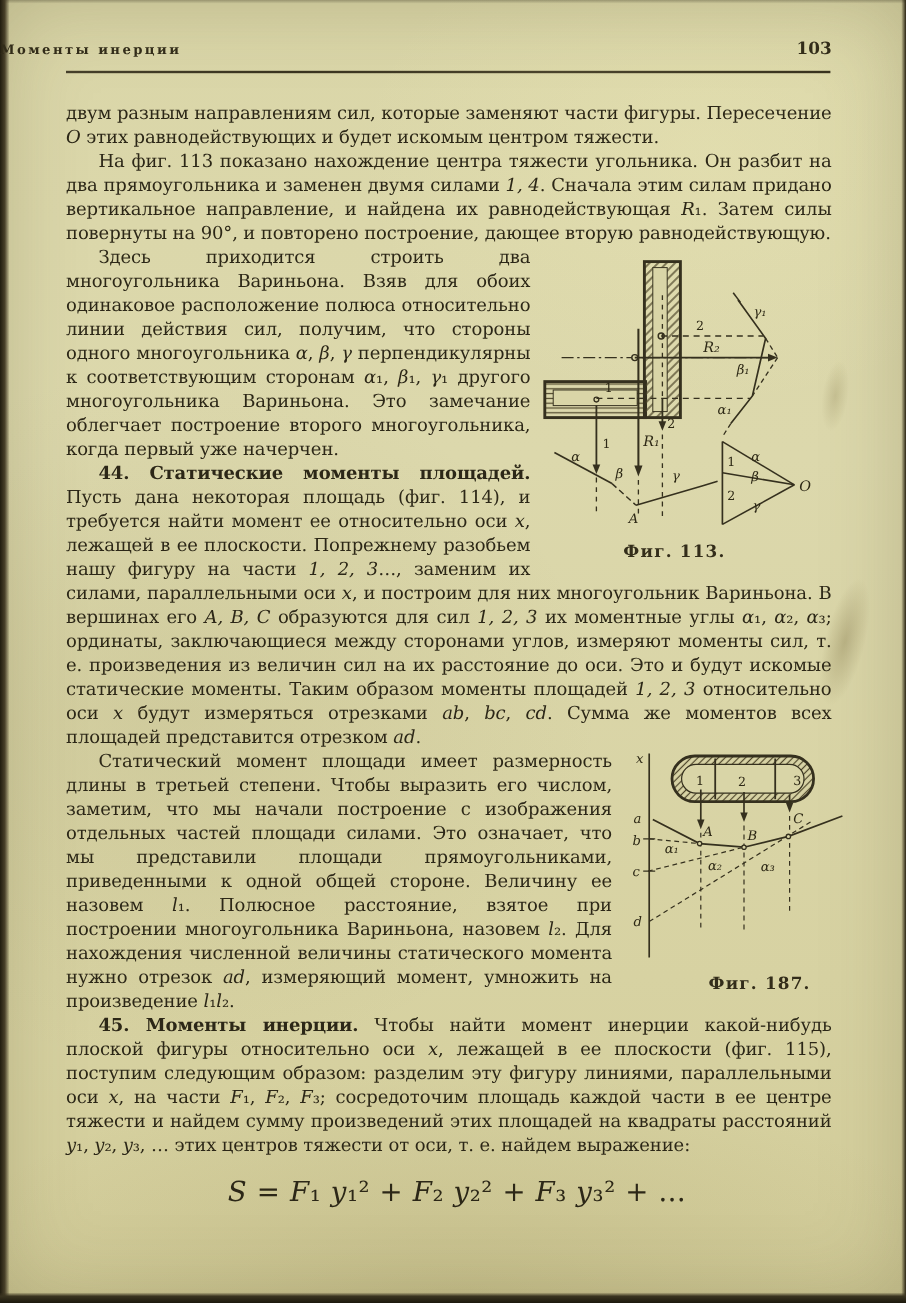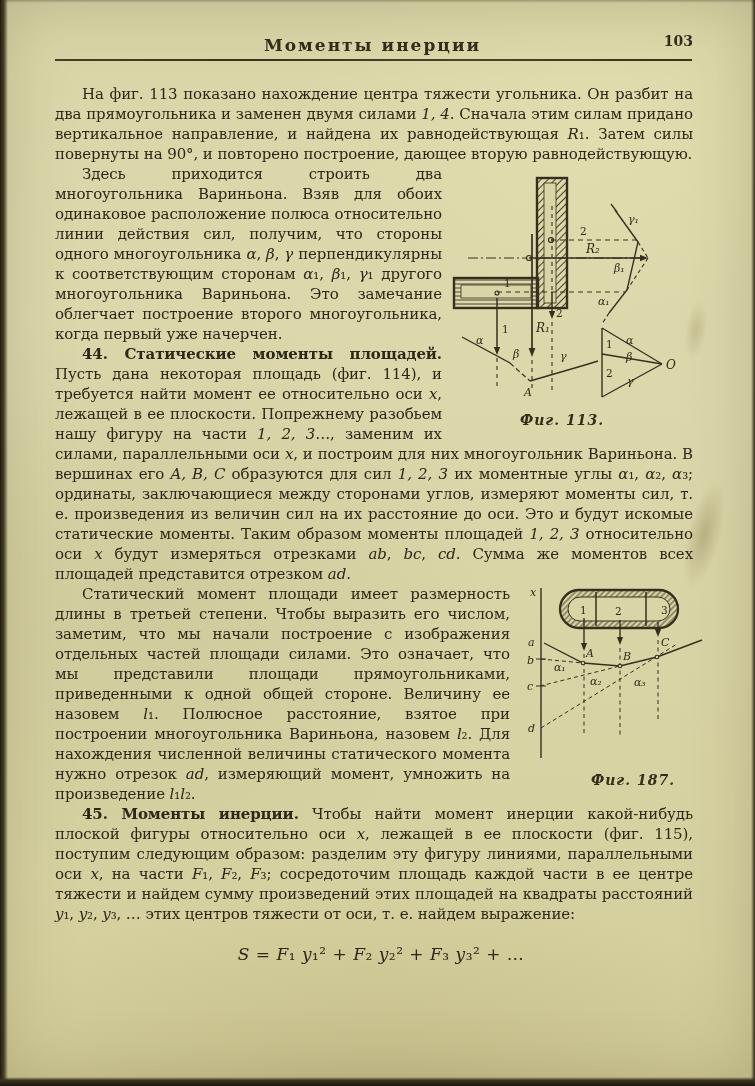--- a/index.html
+++ b/index.html
@@ -19,37 +19,37 @@
     background:linear-gradient(270deg,#2b2514 0%,rgba(43,37,20,0) 100%);}
   .edge-bottom{position:absolute;left:0;right:0;bottom:0;height:9px;
     background:linear-gradient(0deg,#1b180c 0%,#3a3420 65%,rgba(58,52,32,0) 100%);}
   .edge-top{position:absolute;left:0;right:0;top:0;height:3px;
     background:linear-gradient(180deg,rgba(42,37,20,0.30),transparent);}
   .stain1{position:absolute;right:34px;top:480px;width:34px;height:110px;border-radius:50%;
     background:radial-gradient(ellipse,rgba(108,94,48,0.30),transparent 70%);transform:rotate(14deg);}
   .stain2{position:absolute;right:48px;top:300px;width:22px;height:60px;border-radius:50%;
     background:radial-gradient(ellipse,rgba(108,94,48,0.20),transparent 70%);transform:rotate(8deg);}
 
-  .hdr-title{position:absolute;top:35px;left:0;right:10px;text-align:center;
-    font-weight:bold;font-size:17px;letter-spacing:2px;color:#322c19;}
+  .hdr-title{position:absolute;top:35px;left:0;right:10px;text-align:left;
+    font-weight:bold;font-size:11px;letter-spacing:2px;color:#322c19;}
   .hdr-num{position:absolute;top:33px;right:62px;font-weight:bold;font-size:14px;color:#322c19;}
   .hdr-rule{position:absolute;top:59px;left:55px;width:637px;height:2px;
     background:linear-gradient(90deg,#453f2a 0%,#39331f 30%,#4a432c 65%,#38321e 100%);}
 
   .content{position:absolute;left:55px;top:84px;width:638px;
     font-size:15px;line-height:20px;letter-spacing:-0.1px;text-align:justify;}
   .para{margin:0;hyphens:none;}
   .ind{text-indent:27px;}
   .fig{float:right;position:relative;}
   .fig113{width:298px;margin:2px -57px 6px 10px;}
   .fig114{width:228px;margin:2px -57px 4px 12px;}
-  .caption{font-weight:bold;font-size:14px;letter-spacing:1px;text-align:center;color:#332d1a;font-style:italic;}
+  .caption{font-weight:bold;font-size:14px;letter-spacing:1px;text-align:center;color:#332d1a;}
   .cap113{padding-right:78px;margin-top:4px;}
   .cap114{padding-right:6px;margin-top:6px;}
-  .formula{margin-top:20px;text-align:center;font-size:17px;letter-spacing:0.5px;padding-left:14px;}
+  .formula{margin-top:20px;text-align:center;font-size:23px;letter-spacing:0.5px;padding-left:14px;}
   svg{display:block;}
   .lt{font:italic 11px "DejaVu Serif",serif;fill:#2e2916;}
   .lt2{font:italic 12px "DejaVu Serif",serif;fill:#2e2916;}
   .ld{font:10.5px "DejaVu Serif",serif;fill:#2e2916;}
 </style>
 </head>
 <body>
 
 <div class="page">
   <div class="edge-top"></div>
@@ -57,20 +57,21 @@
   <div class="edge-right"></div>
   <div class="edge-bottom"></div>
   <div class="stain1"></div>
   <div class="stain2"></div>
 
   <div class="hdr-title">Моменты инерции</div>
   <div class="hdr-num">103</div>
   <div class="hdr-rule"></div>
 
   <div class="content">
+    <p class="para">двум разным направлениям сил, которые заменяют части фигуры. Пересечение <i>O</i> этих равнодействующих и будет искомым центром тяжести.</p>
     <p class="para ind">На фиг. 113 показано нахождение центра тяжести угольника. Он разбит на два прямоугольника и заменен двумя силами <i>1, 4</i>. Сначала этим силам придано вертикальное направление, и найдена их равнодействующая <i>R</i>₁. Затем силы повернуты на 90°, и повторено построение, дающее вторую равнодействующую.</p>
 
     <div class="fig fig113">
       <svg width="298" height="240" viewBox="0 0 298 240">
         <defs>
           <pattern id="h45" width="5" height="5" patternUnits="userSpaceOnUse" patternTransform="rotate(45)">
             <line x1="2.5" y1="0" x2="2.5" y2="5" stroke="#4c4429" stroke-width="1.1"></line>
           </pattern>
           <pattern id="h0" width="6" height="4" patternUnits="userSpaceOnUse">
             <line x1="0" y1="2" x2="6" y2="2" stroke="#4c4429" stroke-width="1"></line>

